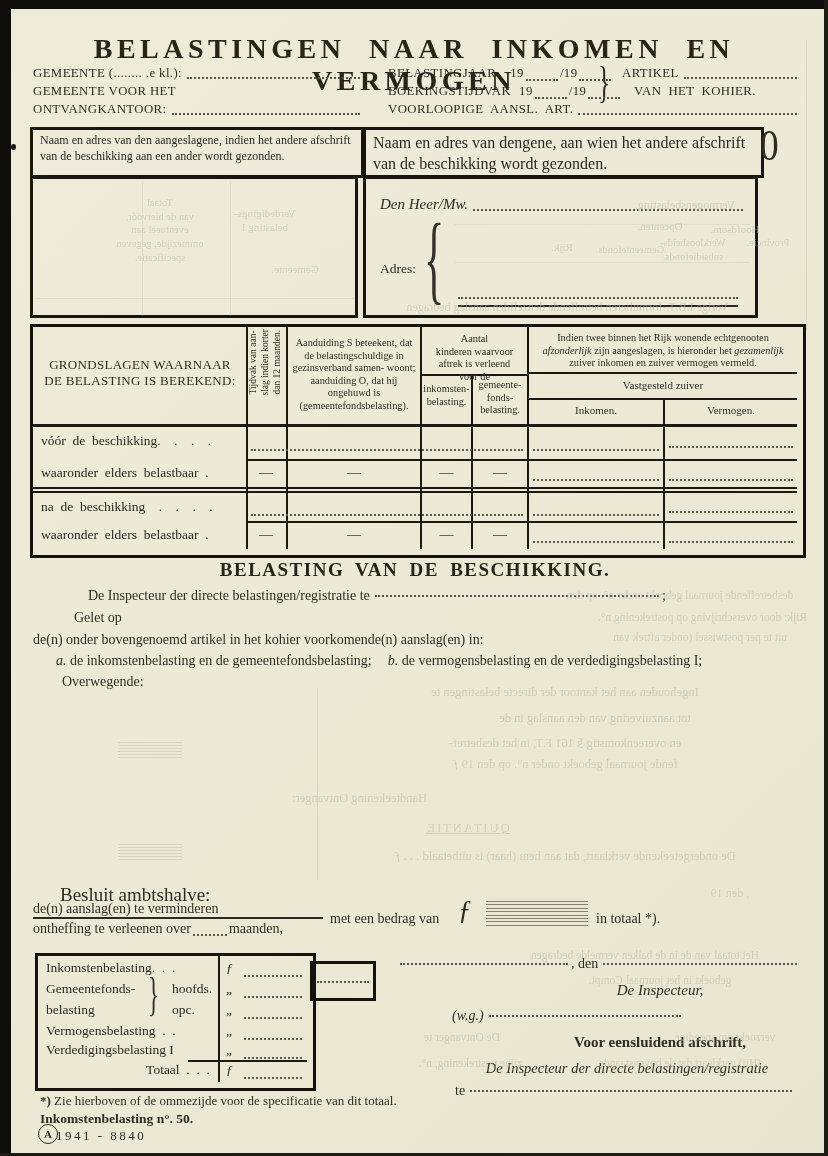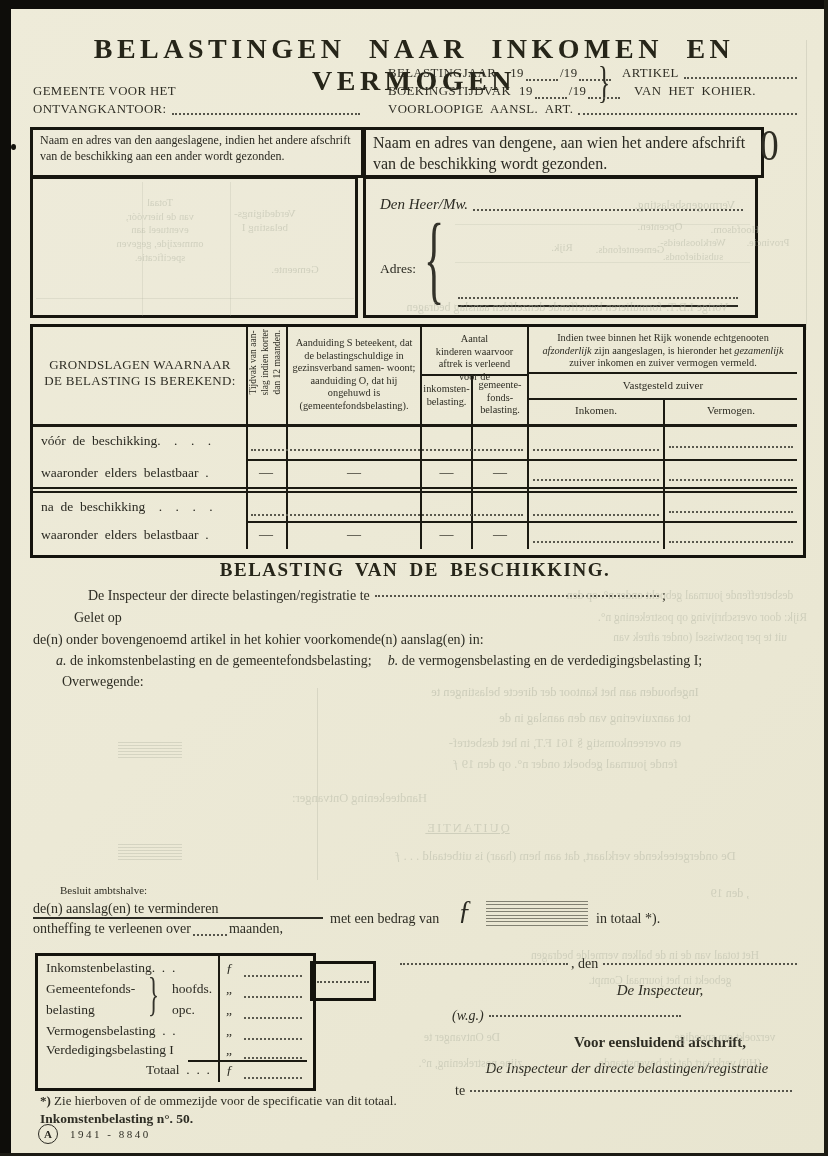--- a/index.html
+++ b/index.html
@@ -127,20 +127,24 @@
     <div class="bl" style="left:230px;top:182px;width:1px;height:134px;opacity:.22"></div>
     <div class="bl" style="left:36px;top:298px;width:318px;height:1px;opacity:.22"></div>
     <div class="bl" style="left:455px;top:224px;width:295px;height:1px;opacity:.2"></div>
     <div class="bl" style="left:455px;top:262px;width:295px;height:1px;opacity:.2"></div>
     <div class="bl" style="left:806px;top:40px;width:1px;height:290px;opacity:.3"></div>
     <div class="bhatch" style="left:118px;top:742px;width:64px;height:16px"></div>
     <div class="bhatch" style="left:118px;top:844px;width:64px;height:16px"></div>
 
     <div class="abs title">BELASTINGEN NAAR INKOMEN EN VERMOGEN</div>
 
+    <div class="hline" style="left:33px;top:64px;width:330px">
+      <span class="pre">GEMEENTE (........ .e kl.):</span>
+      <span class="dotfill"></span>
+    </div>
     <div class="hline" style="left:388px;top:64px">
       <span>BELASTINGJAAR</span>
       <span style="width:14px"></span>
       <span>19</span>
       <span class="seg" style="width:32px"></span>
       <span>/19</span>
       <span class="seg" style="width:32px"></span>
     </div>
     <div class="abs brace-hdr">}</div>
     <div class="hline" style="left:622px;top:64px;width:178px">
@@ -268,21 +272,21 @@
       <span class="dotfill"></span>
       <span>;</span>
     </div>
     <div class="para" style="left:74px;top:610px">Gelet op</div>
     <div class="para" style="left:33px;top:632px">de(n) onder bovengenoemd artikel in het kohier voorkomende(n) aanslag(en) in:</div>
     <div class="para" style="left:56px;top:653px">
       <span class="em">a.</span><span> de inkomstenbelasting en de gemeentefondsbelasting;</span><span style="display:inline-block;width:16px"></span><span class="em">b.</span><span> de vermogensbelasting en de verdedigingsbelasting I;</span>
     </div>
     <div class="para" style="left:62px;top:674px">Overwegende:</div>
 
-    <div class="para" style="left:60px;top:884px;font-size:11px">Besluit ambtshalve:</div>
+    <div class="para" style="left:60px;top:884px;font-size:19px">Besluit ambtshalve:</div>
     <div class="para" style="left:33px;top:901px">de(n) aanslag(en) te verminderen</div>
     <div class="abs bes-rule"></div>
     <div class="para fx" style="left:33px;top:921px">
       <span>ontheffing te verleenen over</span>
       <span class="seg" style="width:34px"></span>
       <span>maanden,</span>
     </div>
     <div class="para" style="left:330px;top:911px">met een bedrag van</div>
     <div class="abs florin">ƒ</div>
     <div class="abs hatch"></div>
@@ -350,21 +354,21 @@
     </div>
 
     <div class="para" style="left:40px;top:1093px;font-size:13px">
       <span class="b">*)</span>
       <span>Zie hierboven of de ommezijde voor de specificatie van dit totaal.</span>
     </div>
     <div class="para b" style="left:40px;top:1111px;font-size:13.5px">Inkomstenbelasting n°. 50.</div>
     <div class="abs" style="left:38px;top:1124px;width:18px;height:18px;border:1.6px solid #2b2a23;border-radius:50%;display:flex;align-items:center;justify-content:center">
       <span style="font-size:11px;font-weight:bold">A</span>
     </div>
-    <div class="para" style="left:70px;top:1128px;font-size:11px;letter-spacing:2.5px">1941 - 8840</div>
+    <div class="para" style="left:56px;top:1128px;font-size:13px;letter-spacing:2.5px">1941 - 8840</div>
 
     <div class="frame f-top"></div>
     <div class="frame f-left"></div>
     <div class="frame f-right"></div>
     <div class="frame f-bottom"></div>
     <div class="dot-artifact"></div>
   </div>
 </div>
 
 </body></html>

